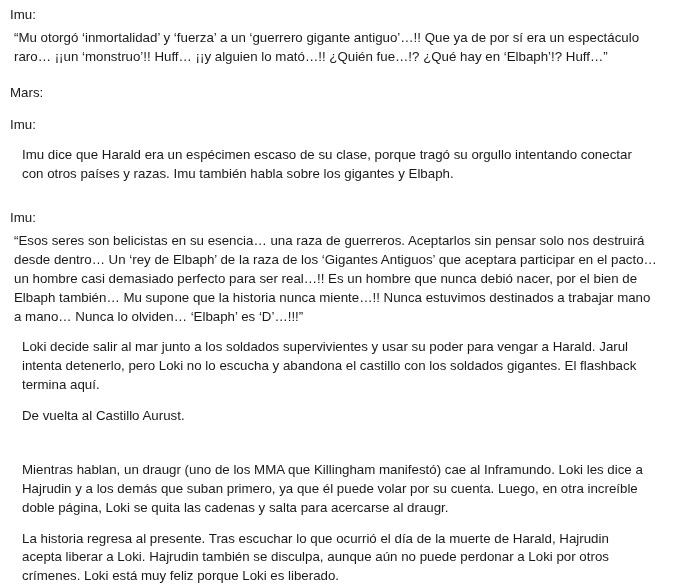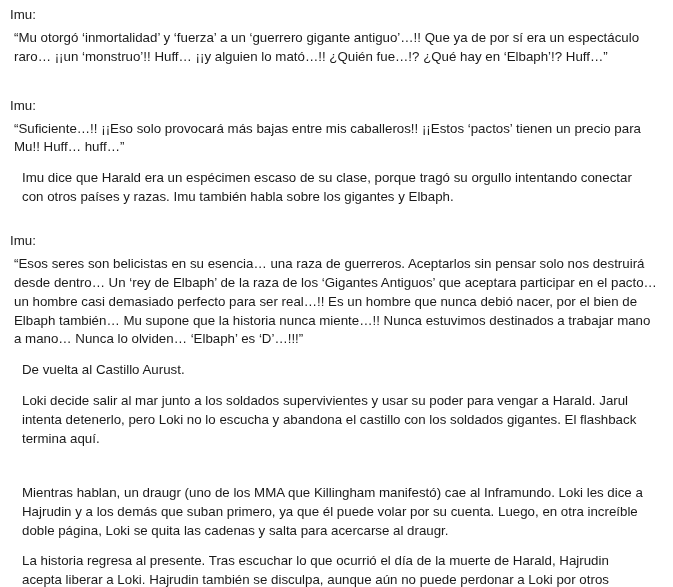--- a/index.html
+++ b/index.html
@@ -43,33 +43,33 @@
 </head>
 <body>
 
 <div class="page">
 
   <p class="speaker">Imu:</p>
   <p class="quote">“Mu otorgó ‘inmortalidad’ y ‘fuerza’ a un ‘guerrero gigante antiguo’…!! Que ya de por sí era un espectáculo raro… ¡¡un ‘monstruo’!! Huff… ¡¡y alguien lo mató…!! ¿Quién fue…!? ¿Qué hay en ‘Elbaph’!? Huff…”</p>
 
   <div class="gap"></div>
 
+  <p class="speaker">Mars:</p>
 
   <div class="gap"></div>
 
   <p class="speaker">Imu:</p>
-  <p class="quote">“Suficiente…!! ¡¡Eso solo provocará más bajas entre mis caballeros!! ¡¡Estos ‘pactos’ tienen un precio para Mu!! Huff… huff…”</p>
   <p class="block">Imu dice que Harald era un espécimen escaso de su clase, porque tragó su orgullo intentando conectar con otros países y razas. Imu también habla sobre los gigantes y Elbaph.</p>
 
   <div class="gap"></div>
 
   <p class="speaker">Imu:</p>
   <p class="quote">“Esos seres son belicistas en su esencia… una raza de guerreros. Aceptarlos sin pensar solo nos destruirá desde dentro… Un ‘rey de Elbaph’ de la raza de los ‘Gigantes Antiguos’ que aceptara participar en el pacto… un hombre casi demasiado perfecto para ser real…!! Es un hombre que nunca debió nacer, por el bien de Elbaph también… Mu supone que la historia nunca miente…!! Nunca estuvimos destinados a trabajar mano a mano… Nunca lo olviden… ‘Elbaph’ es ‘D’…!!!”</p>
 
+  <p class="block">Loki decide salir al mar junto a los soldados supervivientes y usar su poder para vengar a Harald. Jarul intenta detenerlo, pero Loki no lo escucha y abandona el castillo con los soldados gigantes. El flashback termina aquí.</p>
   <p class="block">De vuelta al Castillo Aurust.</p>
-  <p class="block">Loki decide salir al mar junto a los soldados supervivientes y usar su poder para vengar a Harald. Jarul intenta detenerlo, pero Loki no lo escucha y abandona el castillo con los soldados gigantes. El flashback termina aquí.</p>
 
   <div class="gap-sm"></div>
 
   <p class="block">Mientras hablan, un draugr (uno de los MMA que Killingham manifestó) cae al Inframundo. Loki les dice a Hajrudin y a los demás que suban primero, ya que él puede volar por su cuenta. Luego, en otra increíble doble página, Loki se quita las cadenas y salta para acercarse al draugr.</p>
   <p class="block">La historia regresa al presente. Tras escuchar lo que ocurrió el día de la muerte de Harald, Hajrudin acepta liberar a Loki. Hajrudin también se disculpa, aunque aún no puede perdonar a Loki por otros crímenes. Loki está muy feliz porque Loki es liberado.</p>
 
 </div>
 
 </body></html>

